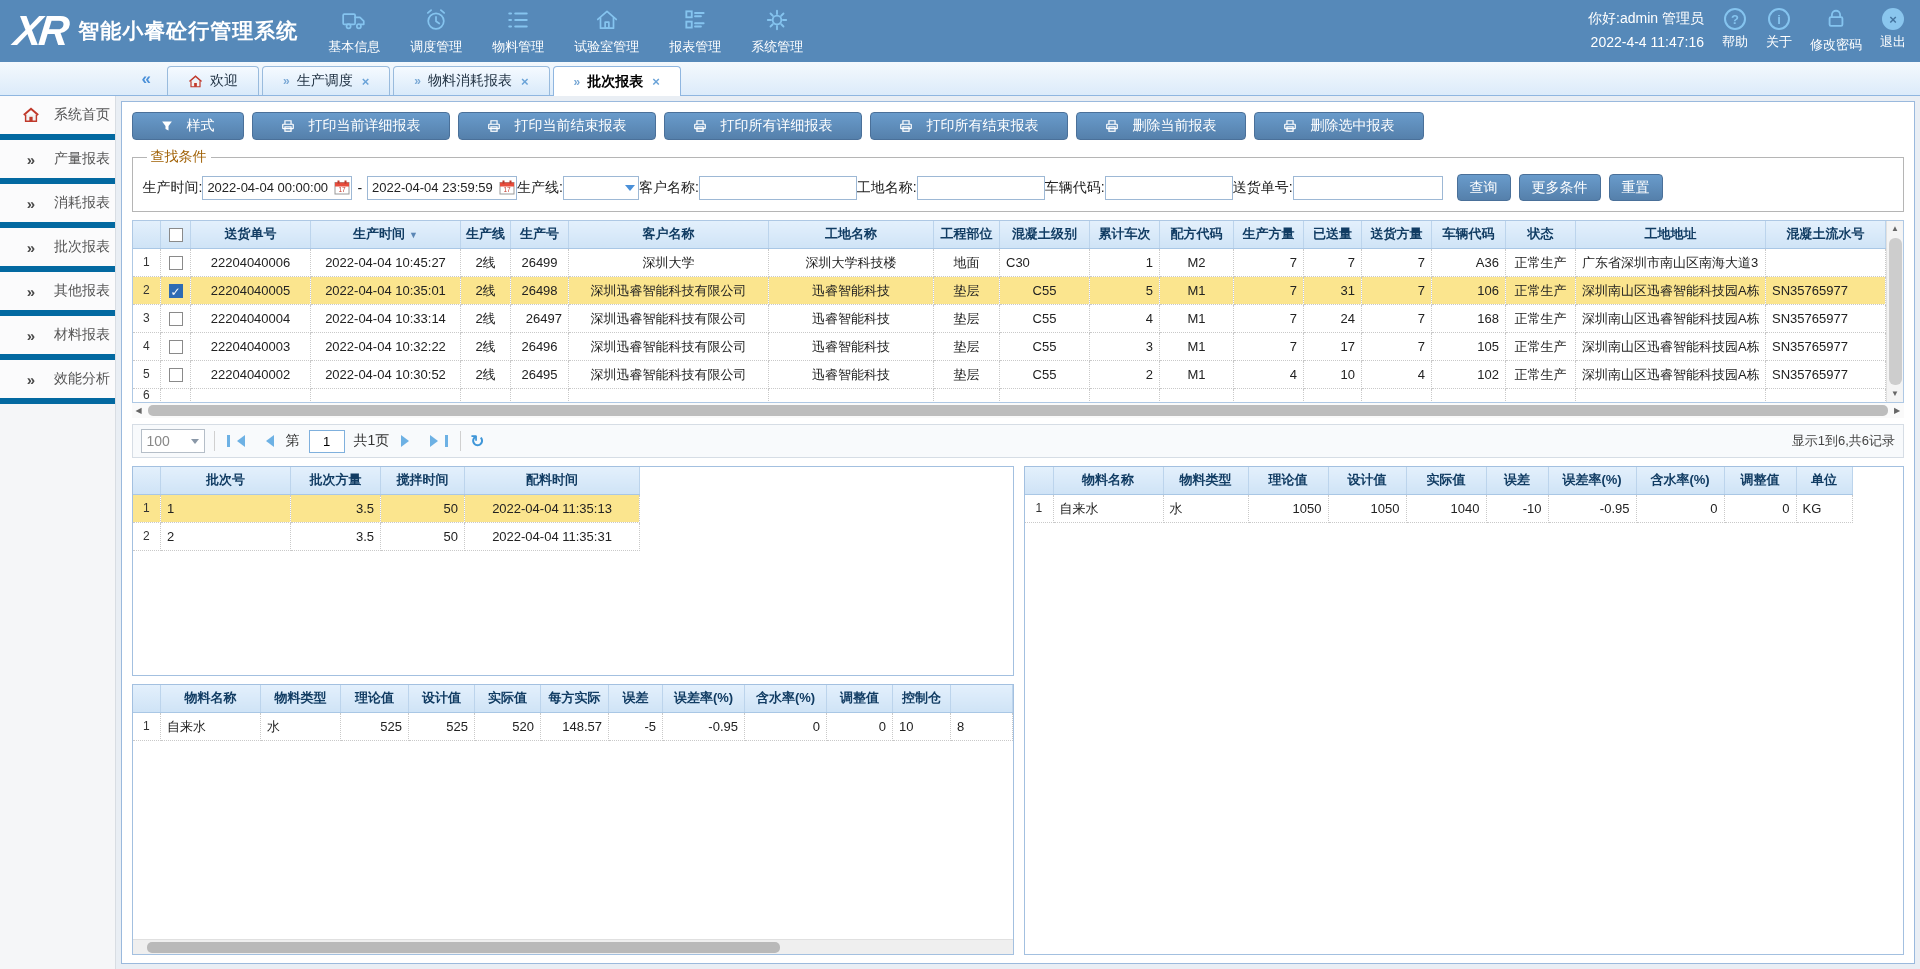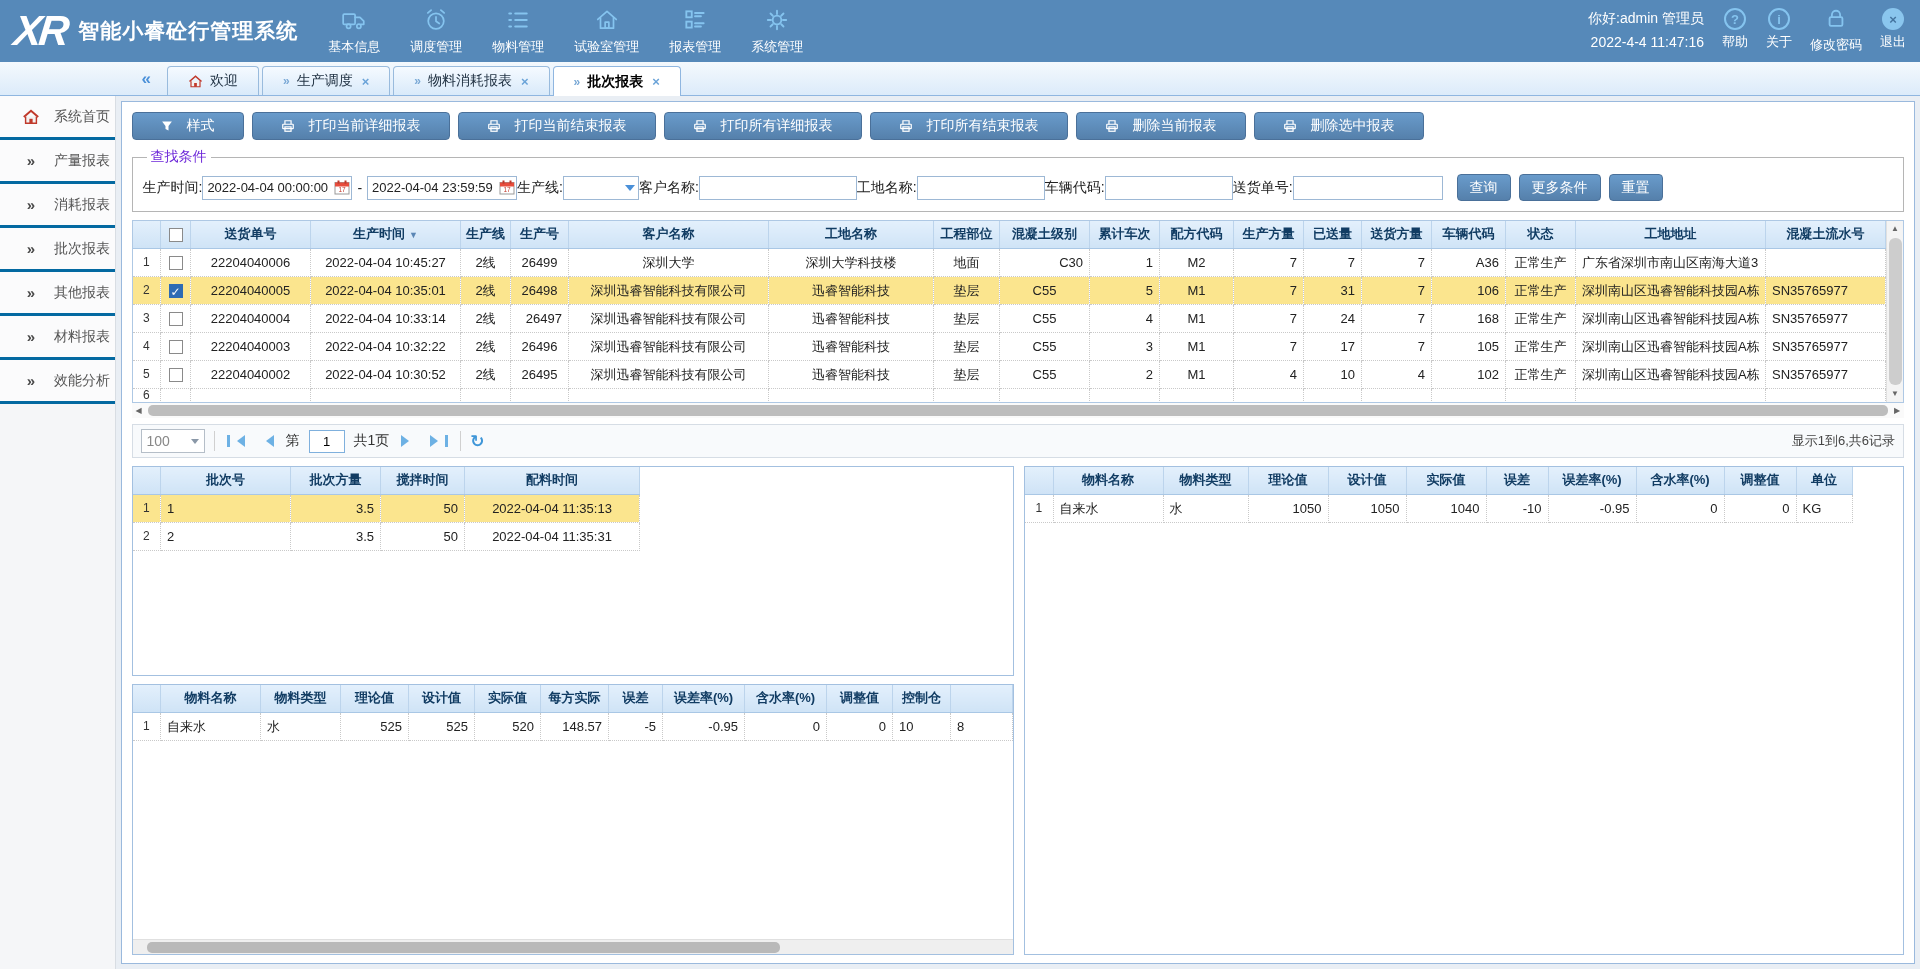--- a/index.html
+++ b/index.html
@@ -35,35 +35,35 @@
     border-radius:4px 4px 0 0; font-size:14px; color:#234; cursor:pointer; }
   .tab.active { background:#fff; font-weight:bold; color:#000; margin-bottom:-1px; height:30px; border-color:#8fb6e0; }
   .tab-arrow { color:#7aa9d6; font-size:12px; font-weight:bold; }
   .tab-close { color:#6aa3d8; font-size:13px; font-weight:bold; margin-left:2px; }
   .tab svg.mini-house { width:15px; height:15px; }
 
   
   .workspace { display:flex; height:873px; }
   .sidebar { width:163px; background:#f5f6f8; border-right:1px solid #d8dde3; }
   .side-item { height:44px; display:flex; align-items:center; gap:14px; padding-left:22px;
-    font-size:14px; color:#555; border-bottom:3px solid #0369a1; cursor:pointer; background:#fbfbfc; }
+    font-size:14px; color:#555; border-bottom:6px solid #0369a1; cursor:pointer; background:#fbfbfc; }
   .side-item svg { width:18px; height:18px; }
   .side-chev { color:#4a4a4a; font-weight:bold; font-size:15px; width:18px; text-align:center; }
   .main-col { flex:1; padding:5px; }
   .panel { background:#fff; border:1px solid #9ab9dd; height:100%; padding:6px 8px; display:flex; flex-direction:column; }
 
   
   .toolbar { display:flex; gap:8px; padding:4px 0 8px 2px; }
   .tb-btn { display:inline-flex; align-items:center; gap:14px; height:28px; padding:0 28px;
     background:linear-gradient(#699bcb,#5580ab); border:1px solid #4a7099; border-radius:4px;
     color:#fff; font-size:14px; cursor:pointer; }
 
   
   fieldset.search { border:1px solid #b5b5b5; margin:0 2px 8px 2px; padding:8px 8px 10px 10px; }
-  fieldset.search legend { font-size:14px; color:#6d28d9; padding:0 4px; margin-left:4px; }
+  fieldset.search legend { font-size:14px; color:#a16207; padding:0 4px; margin-left:4px; }
   .search-row { display:flex; align-items:center; font-size:14px; color:#222; }
   .search-row label { white-space:nowrap; }
   .inp { height:24px; border:1px solid #9db8d5; font-size:13px; padding:0 4px; color:#222; }
   .date-wrap { position:relative; display:inline-flex; align-items:center; }
   .date-wrap .inp { width:150px; padding-right:20px; }
   .date-wrap svg { position:absolute; right:2px; }
   .dash { margin:0 5px; }
   .fake-select { width:76px; height:24px; border:1px solid #9db8d5; background:#fff; display:inline-flex;
     align-items:center; justify-content:flex-end; padding-right:3px; cursor:pointer; }
   .chev-dn { width:0; height:0; border:5px solid transparent; border-top:6px solid #4a90d9; margin-top:6px; }
@@ -445,21 +445,21 @@
                 <tr>
                   <td class="numcell">1</td>
                   <td class="cbcell"><span class="cb"></span></td>
                   <td style="text-align: center;">22204040006</td>
                   <td style="text-align: center;">2022-04-04 10:45:27</td>
                   <td style="text-align: center;">2线</td>
                   <td style="text-align: center;">26499</td>
                   <td style="text-align: center;">深圳大学</td>
                   <td style="text-align: center;">深圳大学科技楼</td>
                   <td style="text-align: center;">地面</td>
-                  <td style="text-align: right;">C30</td>
+                  <td style="text-align: left;">C30</td>
                   <td style="text-align: right;">1</td>
                   <td style="text-align: center;">M2</td>
                   <td style="text-align: right;">7</td>
                   <td style="text-align: right;">7</td>
                   <td style="text-align: right;">7</td>
                   <td style="text-align: right;">A36</td>
                   <td style="text-align: center;">正常生产</td>
                   <td style="text-align: left;">广东省深圳市南山区南海大道3</td>
                   <td style="text-align: left;"></td>
                 </tr>

